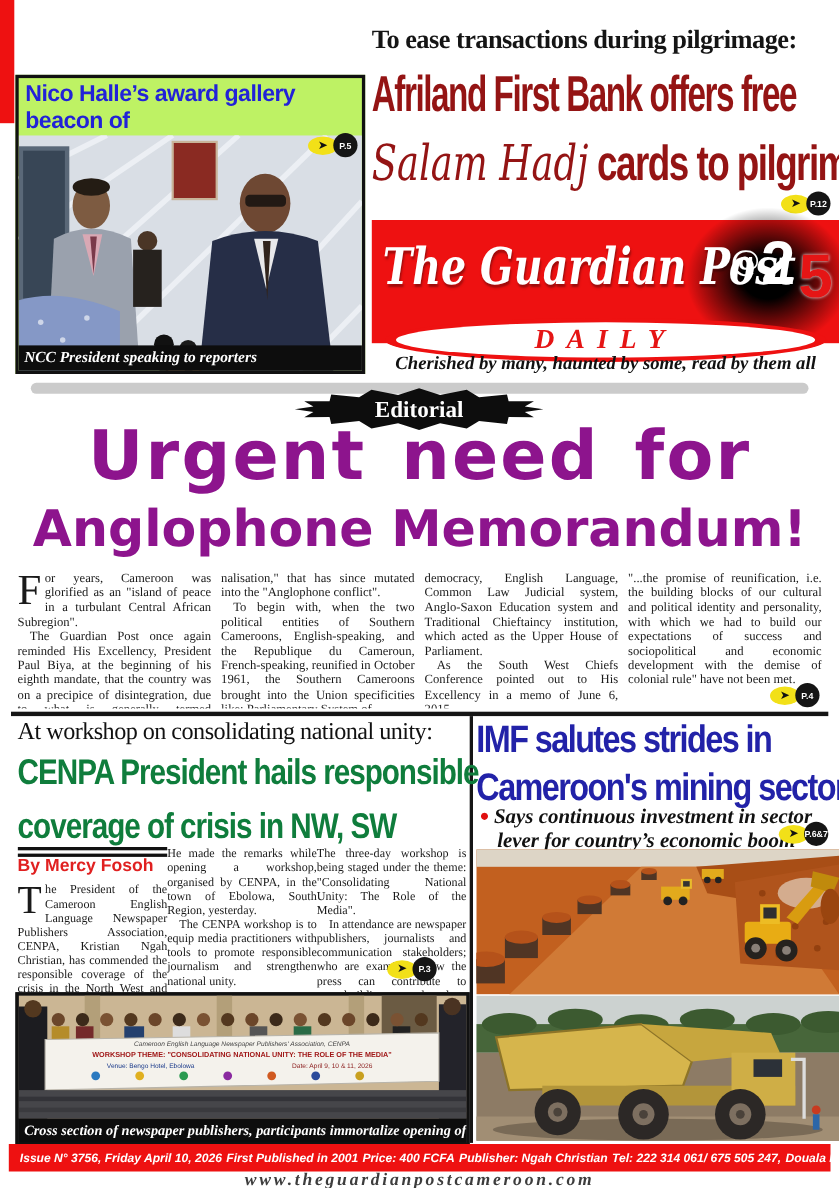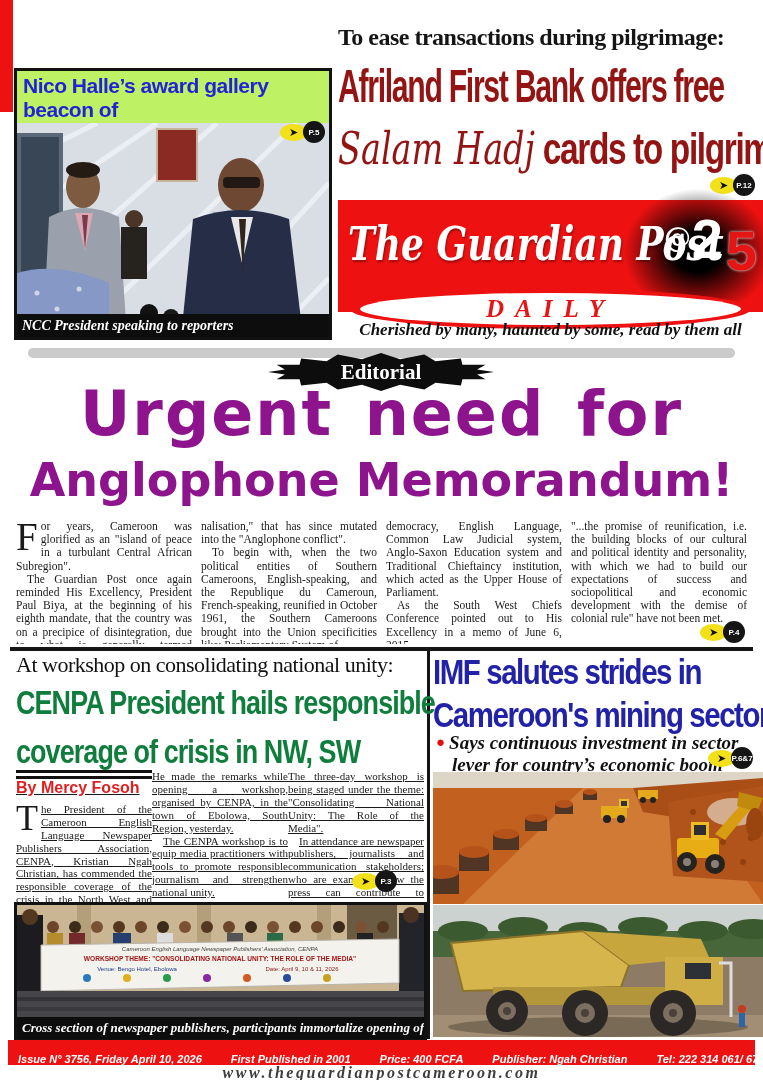--- a/index.html
+++ b/index.html
@@ -73,21 +73,21 @@
 
   
   #rule-mid{left:10px;top:647px;width:743px;height:4px;background:#151515;}
   #v-rule{left:427px;top:651px;width:3px;height:388px;background:#151515;}
 
   
   #cenpa-kicker{left:16px;top:652px;width:408px;font-weight:normal;font-size:22px;letter-spacing:-0.5px;color:#111;}
   #cenpa-h{left:16px;top:678px;width:420px;color:#0f7d3c;font-family:"Liberation Sans",sans-serif;
            font-weight:bold;font-size:29px;line-height:44px;letter-spacing:-1px;white-space:nowrap;
            transform:scale(0.93,1.12);transform-origin:0 0;}
-  #cenpa-cols{left:16px;top:770px;width:408px;height:132px;display:flex;gap:0;overflow:hidden;text-decoration:underline;}
+  #cenpa-cols{left:16px;top:770px;width:408px;height:132px;display:flex;gap:0;overflow:hidden;}
   .ccol{flex:1;font-size:11px;line-height:12.9px;text-align:justify;}
   .dbl{border-top:3px solid #111;padding-top:3px;margin-bottom:3px;}
   .dbl > div{border-top:3px solid #111;}
   .byline{color:#e02020;font-family:"Liberation Sans",sans-serif;font-weight:bold;font-size:16px;margin:3px 0 8px;}
   .ccol .dropcap{font-size:36px;line-height:31px;}
   #cenpa-badge{left:352px;top:870px;}
 
   
   #group-photo{left:14px;top:902px;width:413px;height:140px;border:3px solid #111;box-sizing:border-box;background:#3a3a3c;}
   #group-photo .photo-caption{font-size:13px;height:22px;line-height:22px;}
@@ -97,21 +97,21 @@
          font-weight:bold;font-size:31px;line-height:39px;letter-spacing:-1.5px;white-space:nowrap;
          transform:scale(0.95,1.12);transform-origin:0 0;}
   #imf-deck{left:436px;top:731px;width:324px;font-weight:bold;font-style:italic;font-size:19px;line-height:22px;color:#111;}
   .bullet{color:#e01010;font-size:15px;vertical-align:2px;padding-right:4px;}
   #imf-badge{right:10px;top:747px;z-index:5;}
   #mine-photo{left:433px;top:772px;width:330px;height:132px;}
   #truck-photo{left:433px;top:905px;width:330px;height:132px;}
 
   
   #footer-bar{left:8px;top:1040px;width:747px;height:25px;background:#ee1111;color:#fff;display:flex;
-              align-items:flex-end;gap:29px;padding:0 10px;box-sizing:border-box;
+              align-items:center;gap:4px;padding:0 10px;box-sizing:border-box;
               font-family:"Liberation Sans",sans-serif;font-weight:bold;font-style:italic;font-size:11px;white-space:nowrap;}
   #website{left:0;top:1064px;width:763px;text-align:center;font-weight:bold;font-style:italic;
            font-size:16px;letter-spacing:2.5px;color:#3d3d3d;}
   svg{display:block;}
 </style>
 </head>
 <body>
 
 <div class="page">
 

